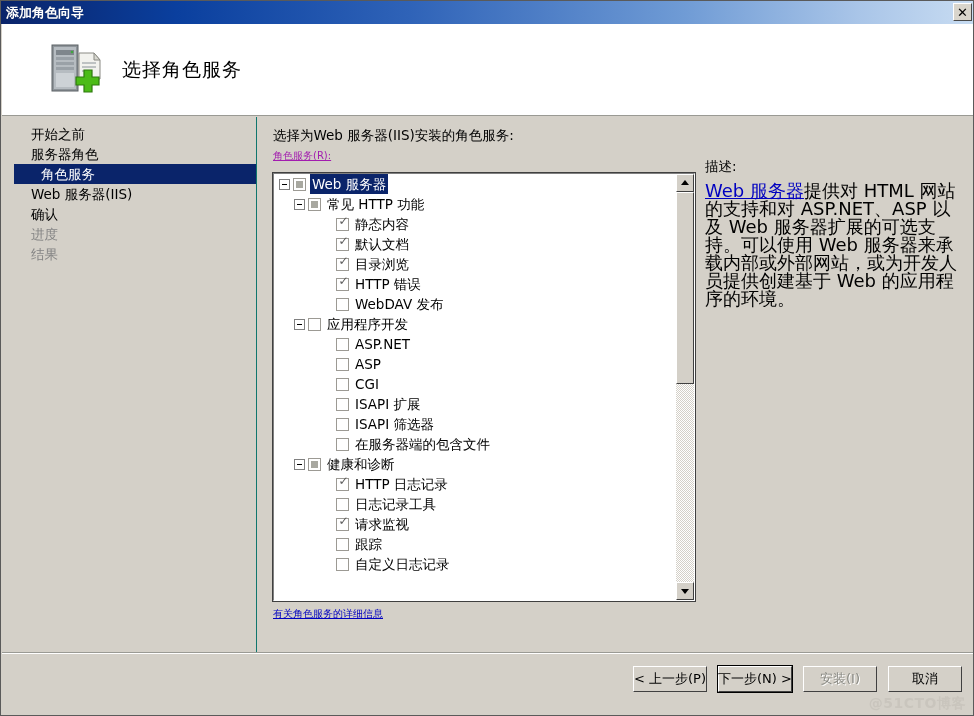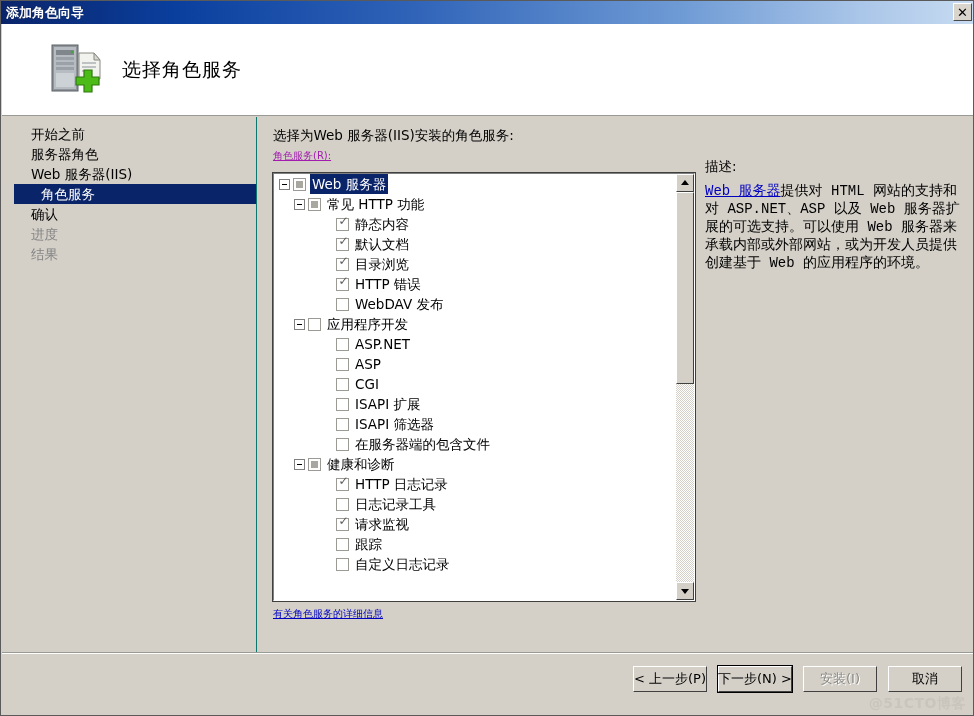--- a/index.html
+++ b/index.html
@@ -232,21 +232,21 @@
   
   #desc-panel {
     position: absolute; left: 448px; top: 10px;
     width: 258px;
     margin-top: 31px;
   }
   #desc-title {
     font-size: 13.5px; color: #000000; margin-bottom: 6px;
   }
   #desc-body {
-    font-size: 14px; color: #000000; line-height: 18px; font-family: Liberation Mono, monospace;
+    font-size: 18px; color: #000000; line-height: 18px;
   }
   .inline-link {
     color: #0000c0;
     text-decoration: underline;
     cursor: pointer;
   }
   #more-link {
     position: absolute; left: 16px; top: 490px;
     font-size: 10px;
     color: #0000c0;
@@ -331,22 +331,22 @@
 
         <path d="M38 40 L46 40 L46 33 L54 33 L54 40 L61 40 L61 48 L54 48 L54 55 L46 55 L46 48 L38 48 Z" fill="#4cbb17" stroke="#2e7a0e" stroke-width="1.2" transform="translate(-8,-2)"></path>
       </svg>
     </div>
     <div id="header-title">选择角色服务</div>
   </div>
 
   <div id="sidebar">
     <div class="side-item">开始之前</div>
     <div class="side-item">服务器角色</div>
+    <div class="side-item selected">角色服务</div>
     <div class="side-item">Web 服务器(IIS)</div>
-    <div class="side-item selected">角色服务</div>
     <div class="side-item">确认</div>
     <div class="side-item disabled">进度</div>
     <div class="side-item disabled">结果</div>
   </div>
 
   <div id="content">
     <div id="intro-line">选择为Web 服务器(IIS)安装的角色服务:</div>
     <div id="list-label">角色服务(R):</div>
 
     <div id="tree-panel">

